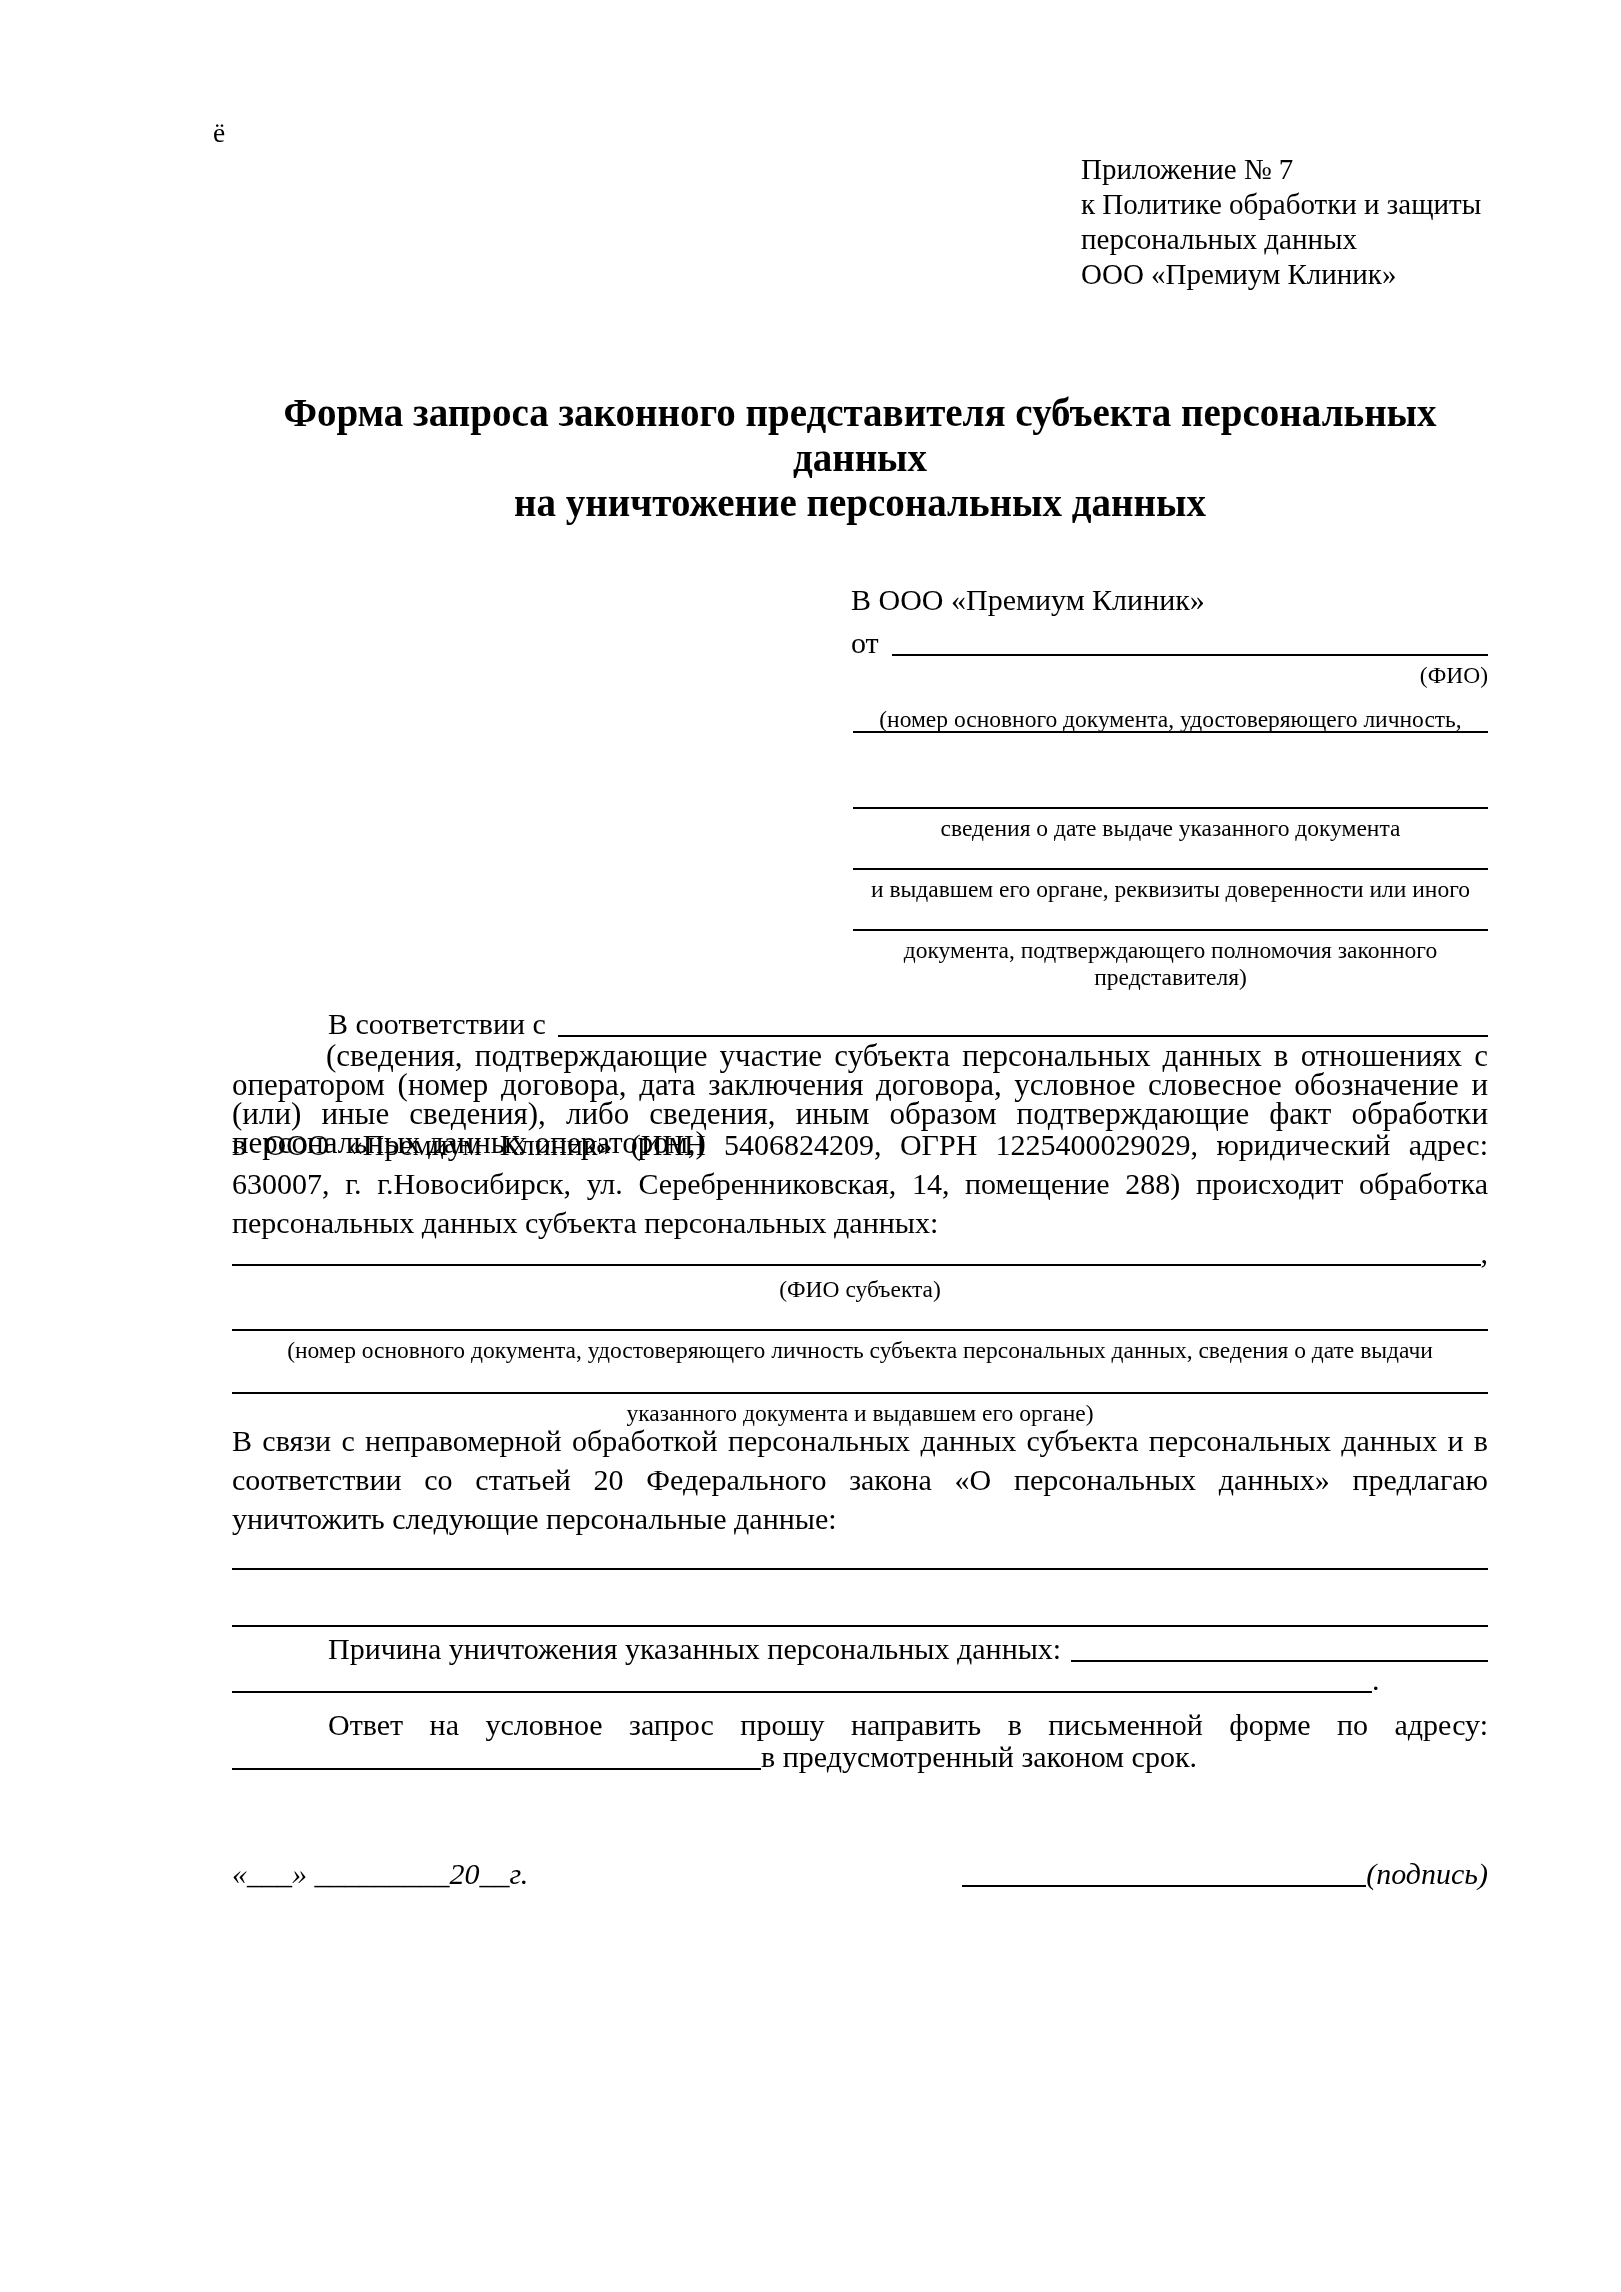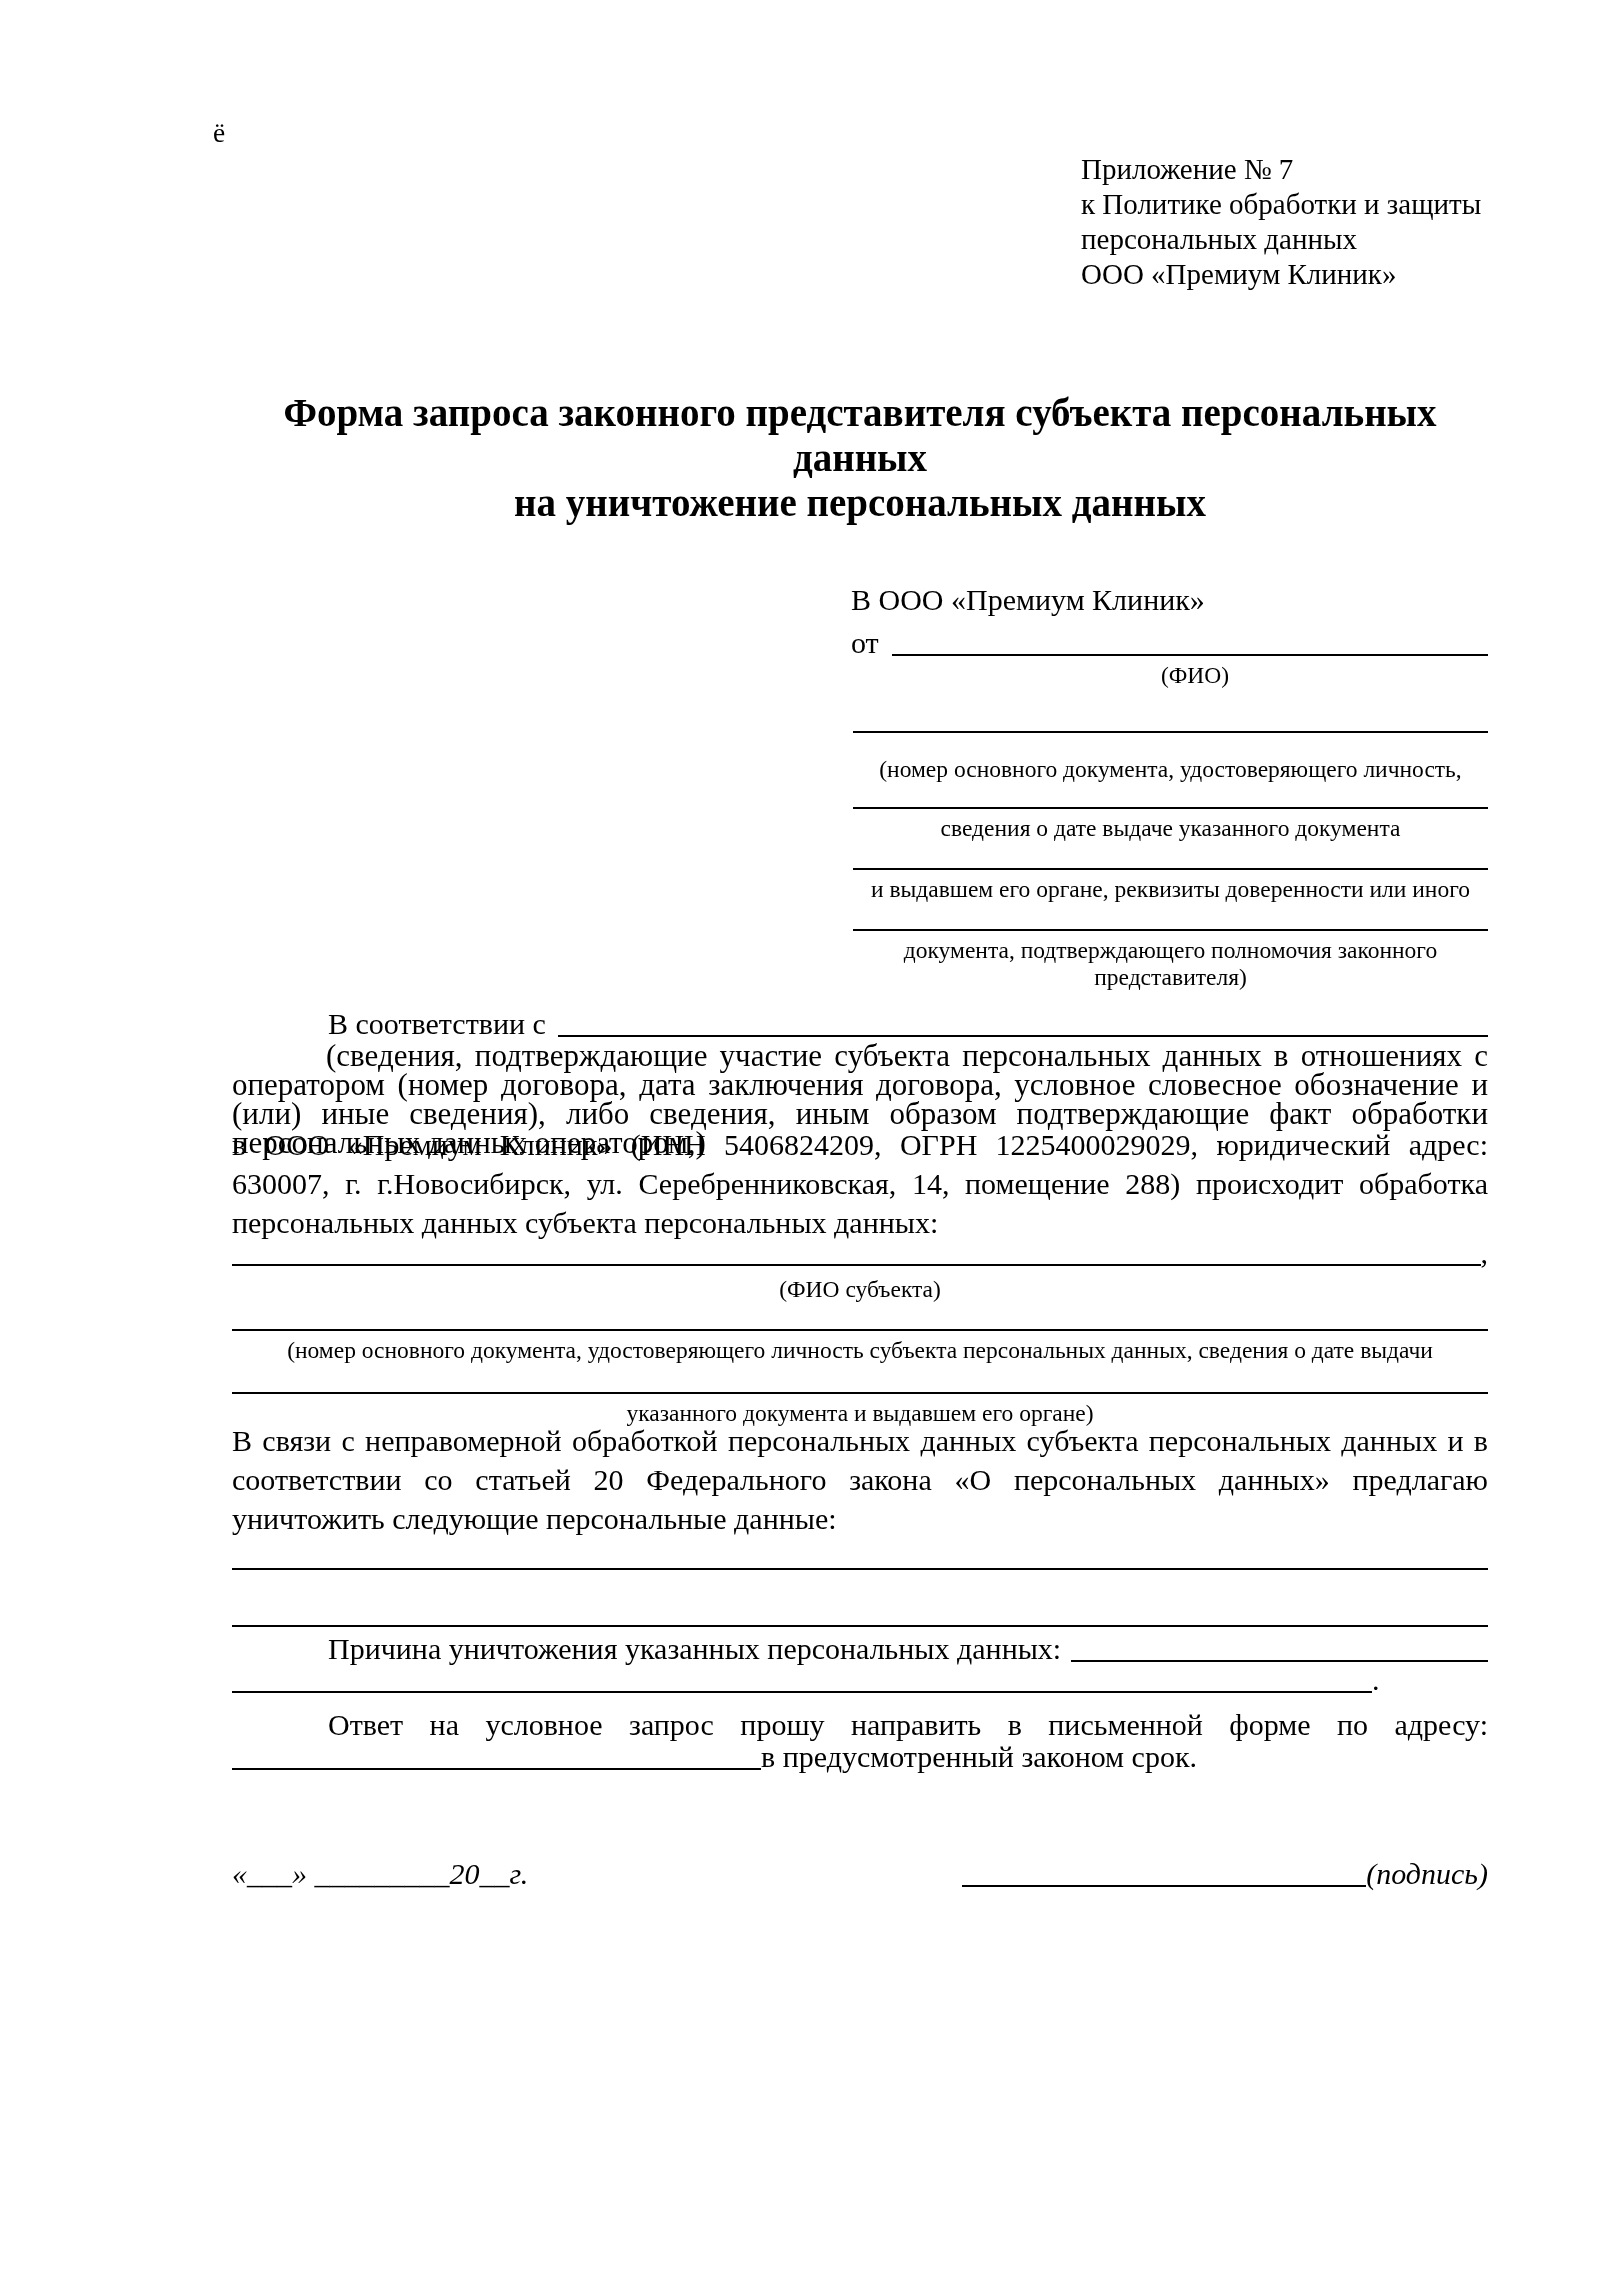--- a/index.html
+++ b/index.html
@@ -42,25 +42,25 @@
     <div>Форма запроса законного представителя субъекта персональных данных</div>
     <div>на уничтожение персональных данных</div>
   </div>
 
   <div class="abs body-text" style="left:851px;top:580px;width:637px;">
     <div>В ООО «Премиум Клиник»</div>
     <div class="flexrow" style="height:43px;">
       <span>от</span>
       <div class="rule" style="flex:1;margin-left:13.7px;"></div>
     </div>
-    <div class="caption center" style="margin-left:51px;width:586px;">(ФИО)</div>
+    <div class="caption center" style="margin-left:51px;width:586px;text-align:right;">(ФИО)</div>
   </div>
 
   <div class="abs hrule" style="left:853px;top:731px;width:635px;"></div>
-  <div class="abs caption center" style="left:853px;top:756px;width:635px;">(номер основного документа, удостоверяющего личность,</div>
+  <div class="abs caption center" style="left:853px;top:706px;width:635px;">(номер основного документа, удостоверяющего личность,</div>
 
   <div class="abs hrule" style="left:853px;top:807px;width:635px;"></div>
   <div class="abs caption center" style="left:853px;top:815px;width:635px;">сведения о дате выдаче указанного документа</div>
 
   <div class="abs hrule" style="left:853px;top:868px;width:635px;"></div>
   <div class="abs caption center" style="left:853px;top:876px;width:635px;">и выдавшем его органе, реквизиты доверенности или иного</div>
 
   <div class="abs hrule" style="left:853px;top:929px;width:635px;"></div>
   <div class="abs caption center" style="left:853px;top:937px;width:635px;">документа, подтверждающего полномочия законного представителя)</div>
 

